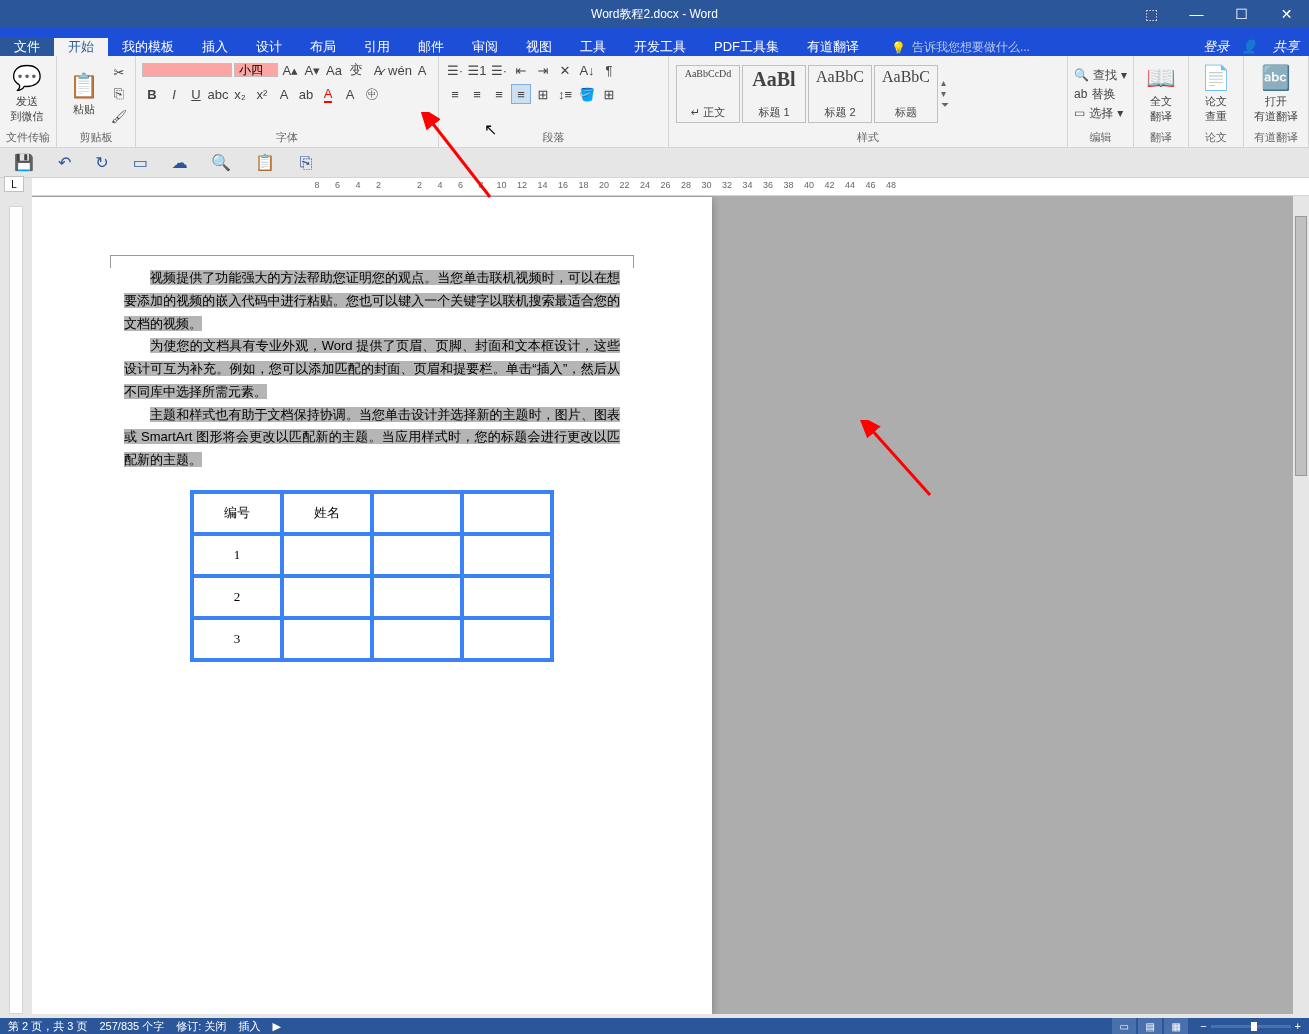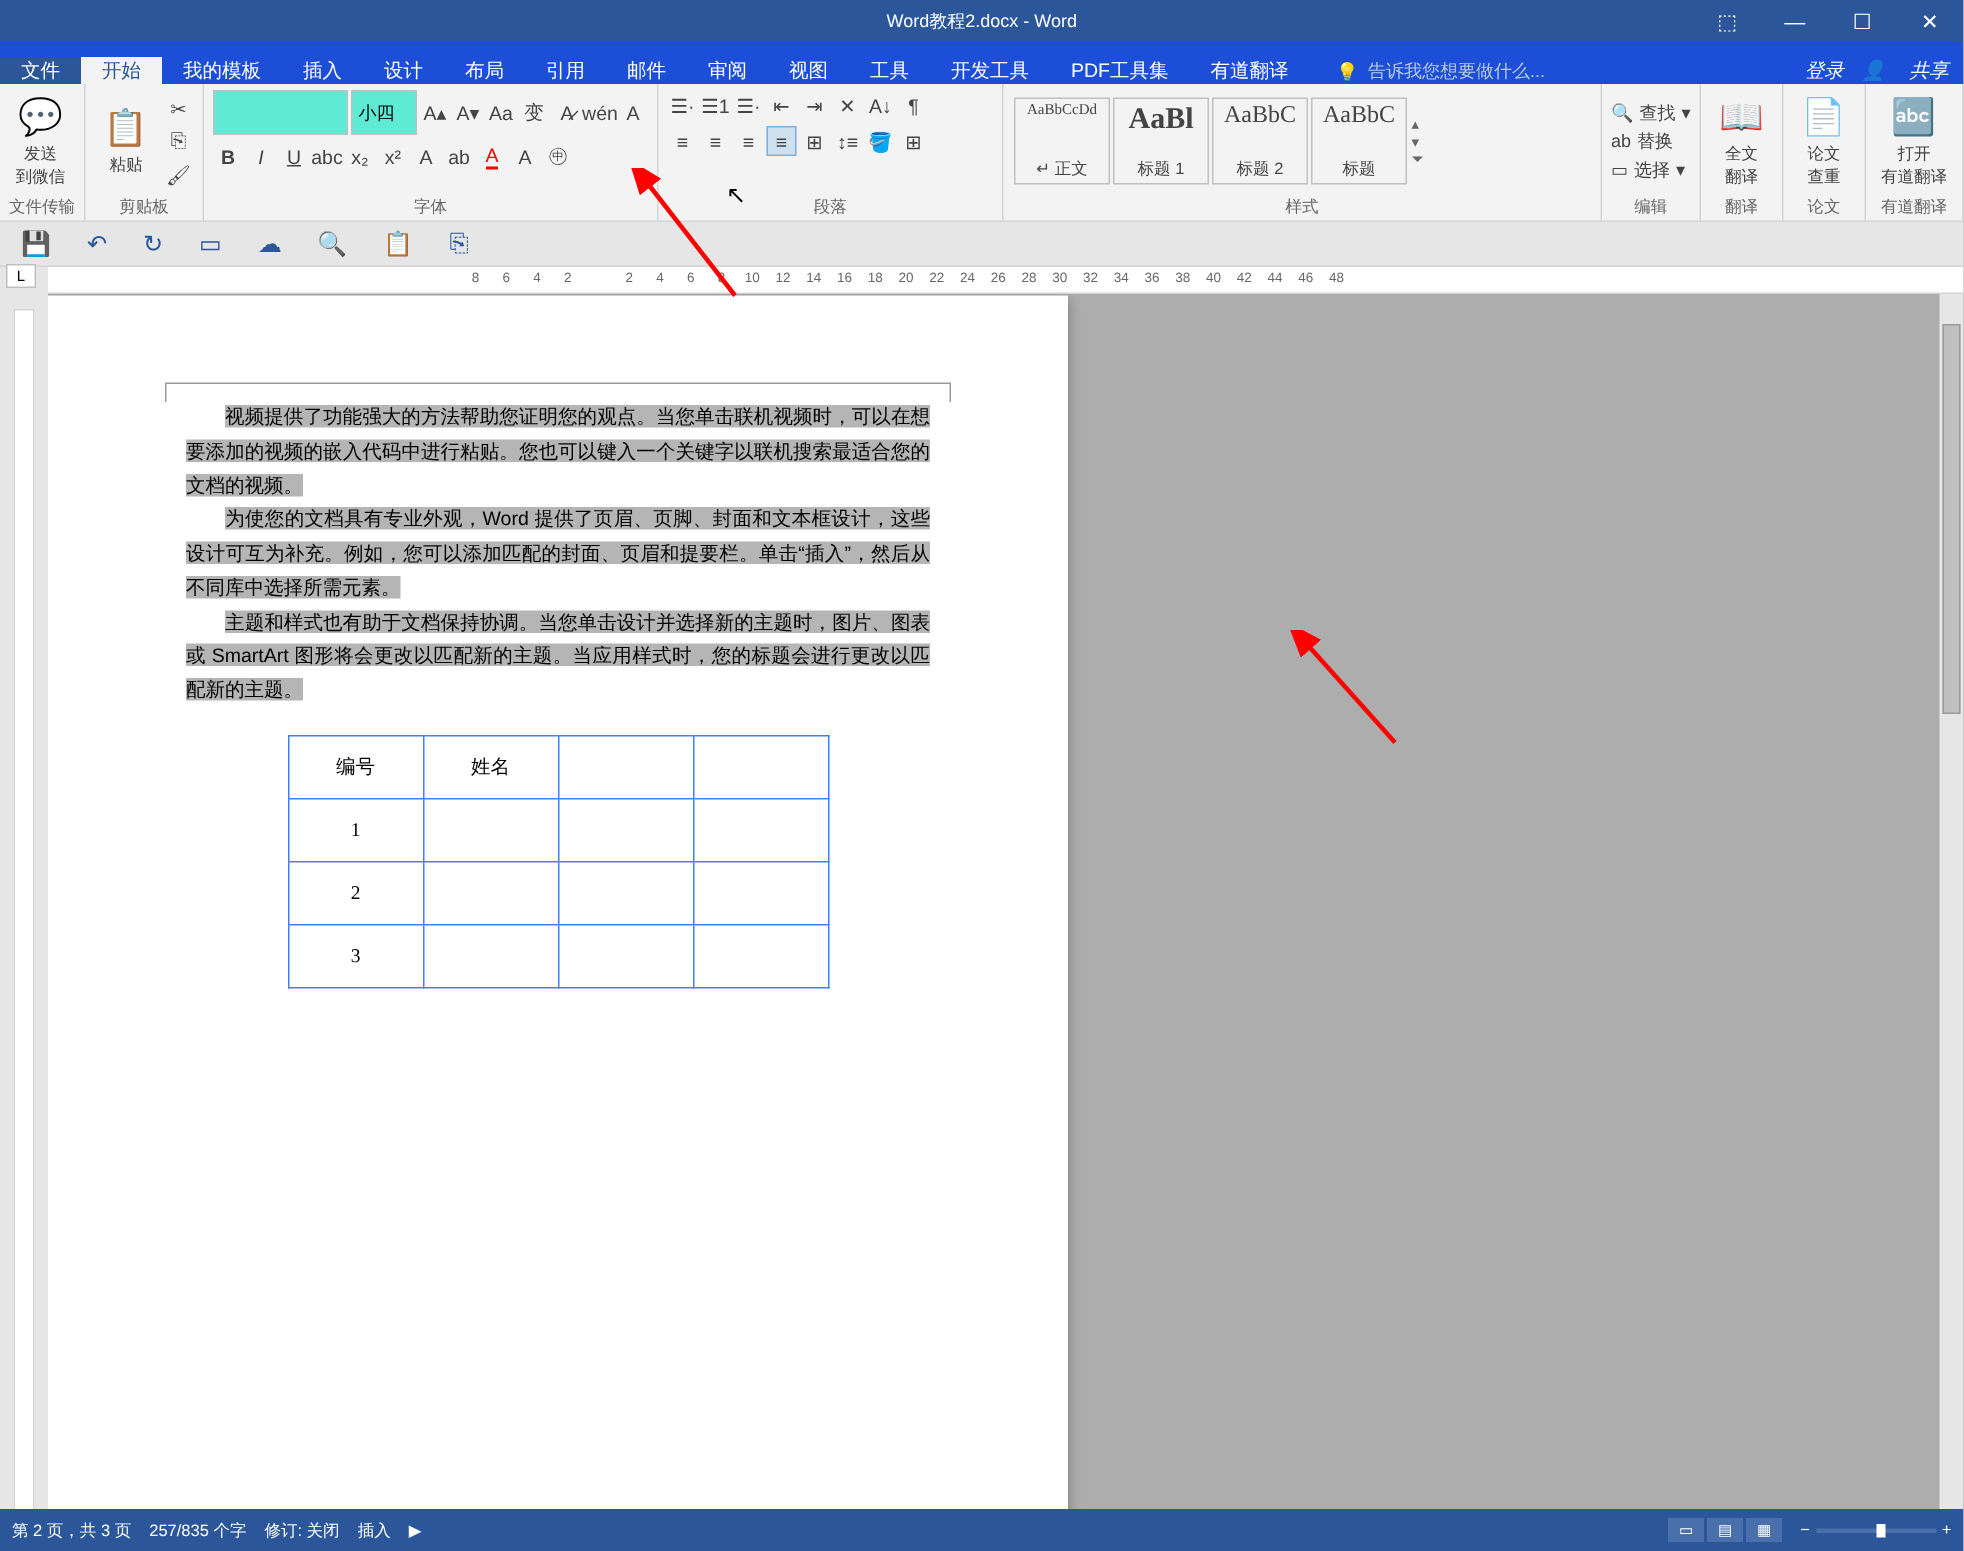--- a/index.html
+++ b/index.html
@@ -26,21 +26,21 @@
 .ribbon .group { border-right: 1px solid #d4d4d4; padding: 4px 6px 2px 6px; display: flex; flex-direction: column; justify-content: space-between; }
 .ribbon .group .label { text-align: center; font-size: 11px; color: #666; padding-top: 2px; }
 .ribbon .group .content { flex: 1; display: flex; align-items: center; }
 
 .bigbtn { display: flex; flex-direction: column; align-items: center; justify-content: center; padding: 2px 4px; font-size: 11px; color: #444; min-width: 42px; }
 .bigbtn .ico { font-size: 24px; margin-bottom: 2px; }
 
 .rowbtns { display: flex; flex-direction: column; gap: 2px; }
 .smbtn { width: 20px; height: 20px; display: flex; align-items: center; justify-content: center; font-size: 13px; color: #444; border: 1px solid transparent; }
 .smbtn.active { background: #cde0f0; border: 1px solid #7fb0dd; }
-.fontbox { border: 1px solid #c0c0c0; background: #5eead4; height: 30px; font-size: 12px; padding: 0 4px; display: flex; align-items: center; }
+.fontbox { border: 1px solid #c0c0c0; background: #fca5a5; height: 14px; font-size: 12px; padding: 0 4px; display: flex; align-items: center; }
 
 .stylebox { border: 1px solid #c0c0c0; padding: 2px 6px; margin: 1px; font-size: 11px; color: #444; min-width: 64px; height: 58px; display: flex; flex-direction: column; justify-content: space-between; align-items: center; }
 .stylebox .preview { font-family: serif; }
 .stylebox.first .preview { font-size: 10px; text-align: right; }
 .stylebox.big .preview { font-size: 20px; font-weight: bold; }
 .stylebox.med .preview { font-size: 16px; }
 .stylebox .sl { font-size: 11px; }
 
 .editgroup { display: flex; flex-direction: column; gap: 2px; font-size: 12px; color: #444; }
 .editgroup div { display: flex; align-items: center; gap: 4px; }
@@ -63,32 +63,32 @@
 .page { width: 680px; background: #fff; box-shadow: 0 2px 8px rgba(0,0,0,0.3); padding: 70px 92px; position: relative; }
 .page .margin-marks { position: absolute; top: 58px; left: 78px; right: 78px; border-top: 1px solid #999; }
 .page .margin-marks::before, .page .margin-marks::after { content: ''; position: absolute; width: 1px; height: 12px; background: #999; top: 0; }
 .page .margin-marks::before { left: 0; } .page .margin-marks::after { right: 0; }
 
 .para { font-size: 13px; line-height: 1.75; color: #000; text-align: justify; font-family: SimSun, serif; }
 .para .indent { display: inline-block; width: 26px; }
 .sel { background: #b5b5b5; }
 
 .wtable { border-collapse: collapse; margin: 18px auto; }
-.wtable td { border: 1px solid #3b82f6; width: 90px; height: 42px; text-align: center; font-size: 13px; font-family: SimSun, serif; }
+.wtable td { border: 4px solid #3b82f6; width: 90px; height: 42px; text-align: center; font-size: 13px; font-family: SimSun, serif; }
 
 
 .arrow1, .arrow2 { position: absolute; pointer-events: none; }
 .arrow1 { left: 420px; top: 112px; width: 80px; height: 90px; }
 .arrow2 { left: 860px; top: 420px; width: 80px; height: 80px; }
 
 
 .cursor { position: absolute; left: 484px; top: 120px; font-size: 16px; color: #000; pointer-events: none; }
 
 
-.statusbar { position: absolute; bottom: 0; left: 0; right: 0; height: 28px; background: #2b579a; color: #fff; font-size: 11px; display: flex; align-items: center; padding: 0 8px; gap: 12px; }
+.statusbar { position: absolute; bottom: 0; left: 0; right: 0; height: 16px; background: #2b579a; color: #fff; font-size: 11px; display: flex; align-items: center; padding: 0 8px; gap: 12px; }
 .statusbar .spacer { flex: 1; }
 .statusbar .viewbtns { display: flex; gap: 2px; }
 .statusbar .viewbtns div { width: 24px; height: 16px; background: #4a70ac; display: flex; align-items: center; justify-content: center; font-size: 10px; }
 .statusbar .zoom { display: flex; align-items: center; gap: 4px; }
 .statusbar .zslide { width: 80px; height: 3px; background: #4a70ac; position: relative; }
 .statusbar .zslide::after { content: ''; position: absolute; left: 50%; top: -3px; width: 6px; height: 9px; background: #fff; }
 
 
 .vscroll { position: absolute; right: 0; top: 196px; bottom: 20px; width: 16px; background: #e6e6e6; }
 .vscroll .thumb { position: absolute; left: 2px; right: 2px; top: 20px; height: 260px; background: #c0c0c0; border: 1px solid #999; }

